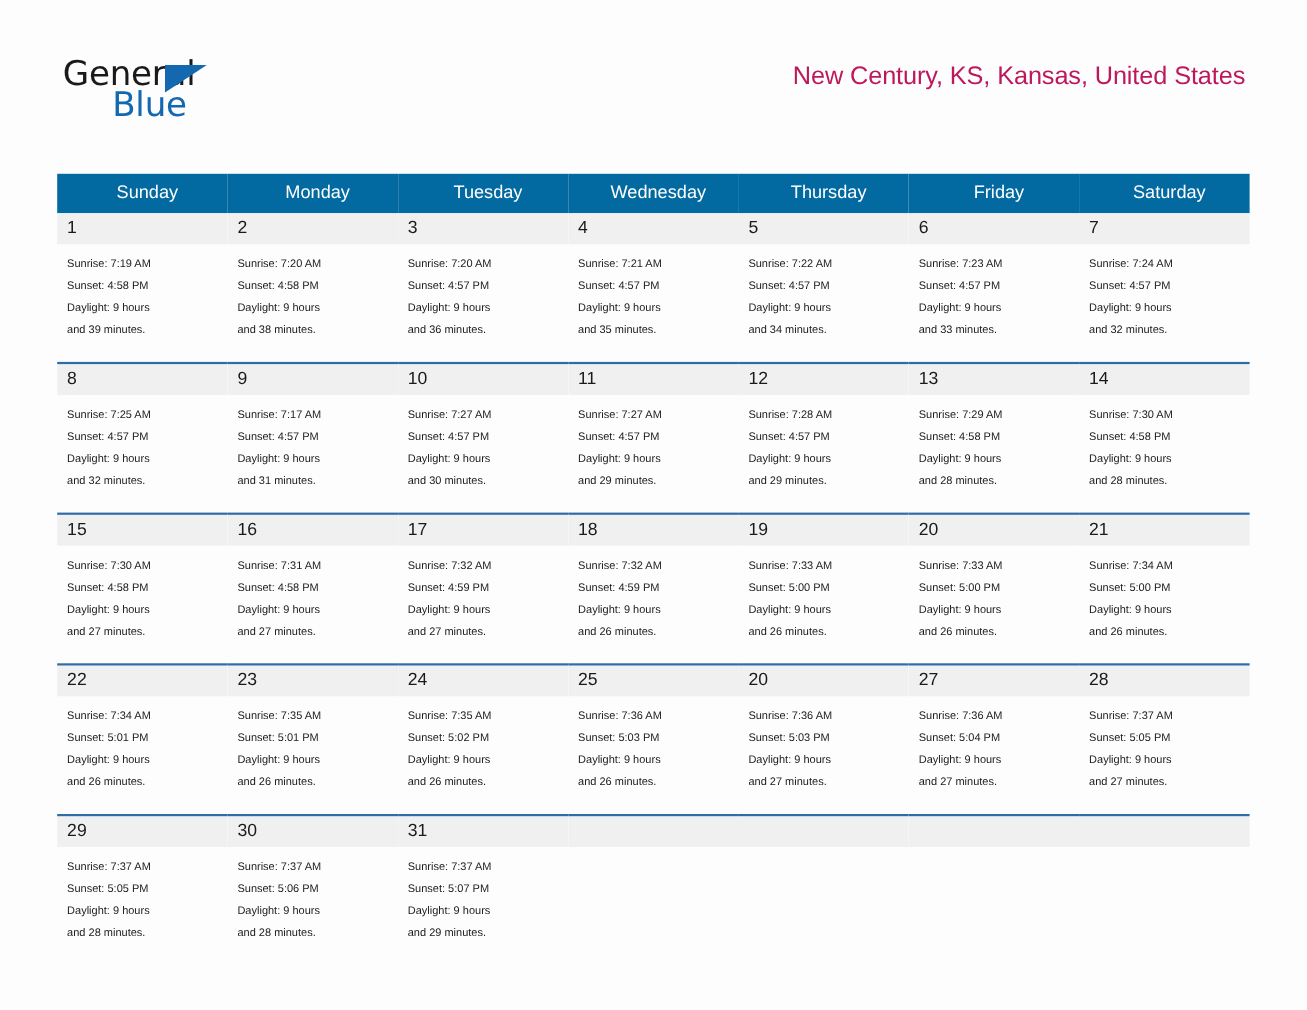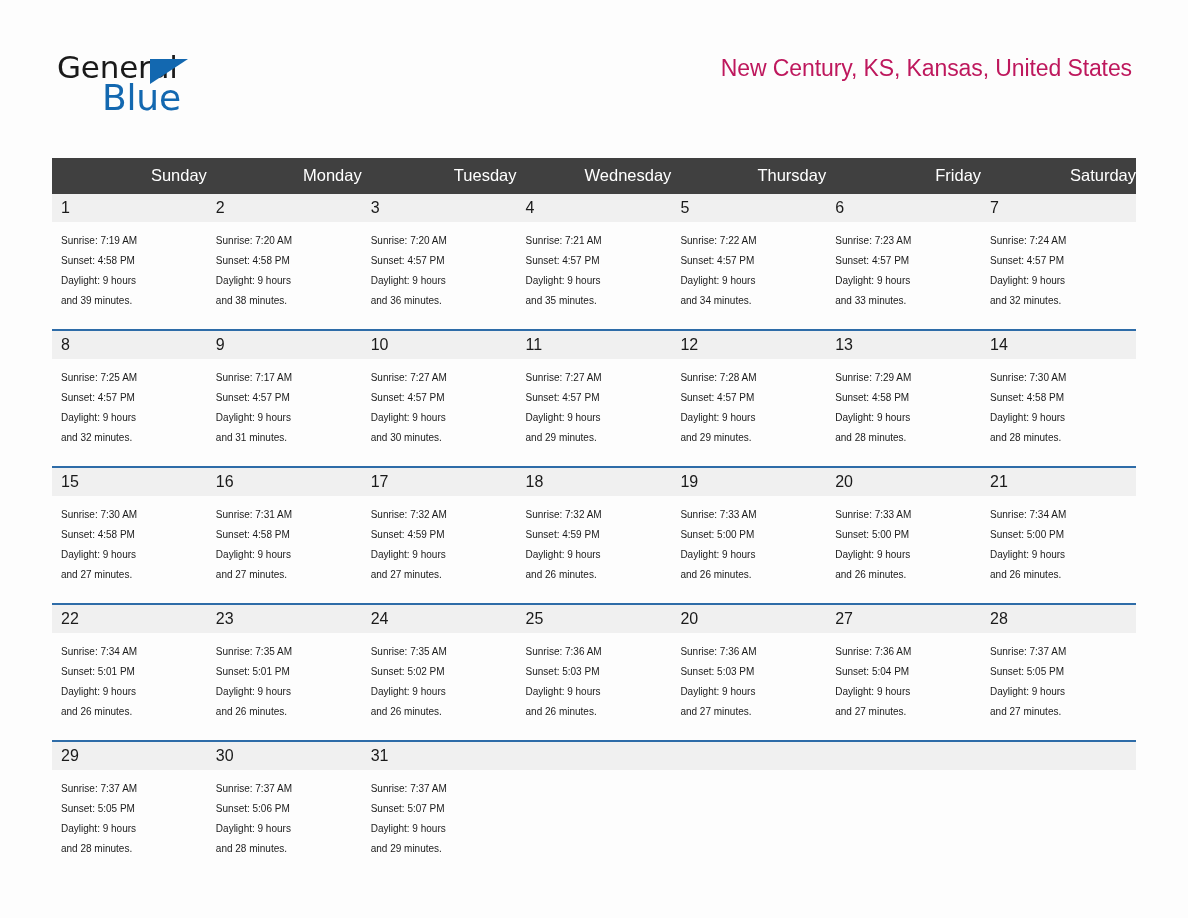--- a/index.html
+++ b/index.html
@@ -41,21 +41,21 @@
   .logo-tri {
     position: absolute;
     left: 93px; top: 7px;
     width: 0; height: 0;
     border-left: 38px solid #1368b0;
     border-bottom: 25px solid transparent;
   }
   .logo-blue {
     position: absolute;
     left: 45px; top: 28px;
-    font-size: 36px;
+    font-size: 31px;
     letter-spacing: -0.2px;
     color: #1368b0;
     font-family: "DejaVu Sans", sans-serif;
     font-weight: 400;
   }
   .title-block {
     position: absolute;
     right: 56px; top: 46px;
     text-align: right;
   }
@@ -76,25 +76,25 @@
 
   
   .calendar {
     position: absolute;
     left: 52px; top: 158px;
     width: 1084px;
     border-collapse: collapse;
     table-layout: fixed;
   }
   .calendar th {
-    background: #404040;
+    background: #0369a1;
     color: #ffffff;
     font-size: 16.5px;
     font-weight: 400;
-    text-align: right;
+    text-align: center;
     padding: 8px 0 9px 9px;
     border: none;
   }
   .calendar td {
     width: 14.2857%;
     vertical-align: top;
     padding: 0;
     border: none;
     border-top: 2px solid #2e6ca8;
     background: #fdfdfd;

